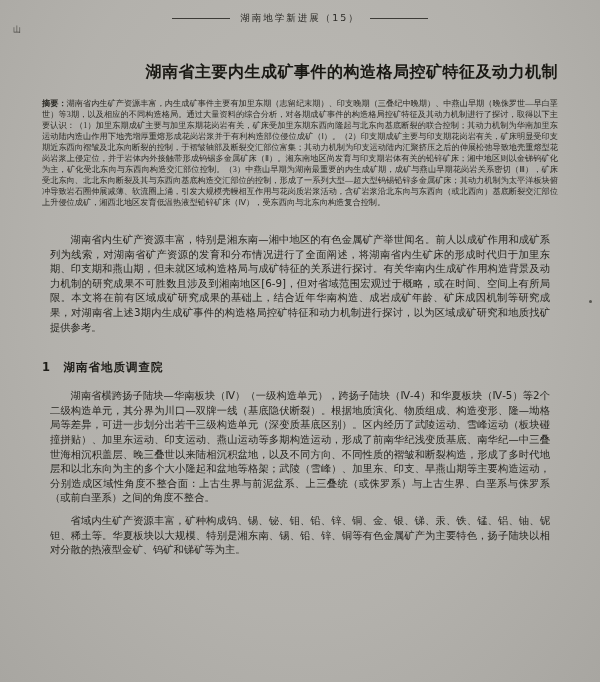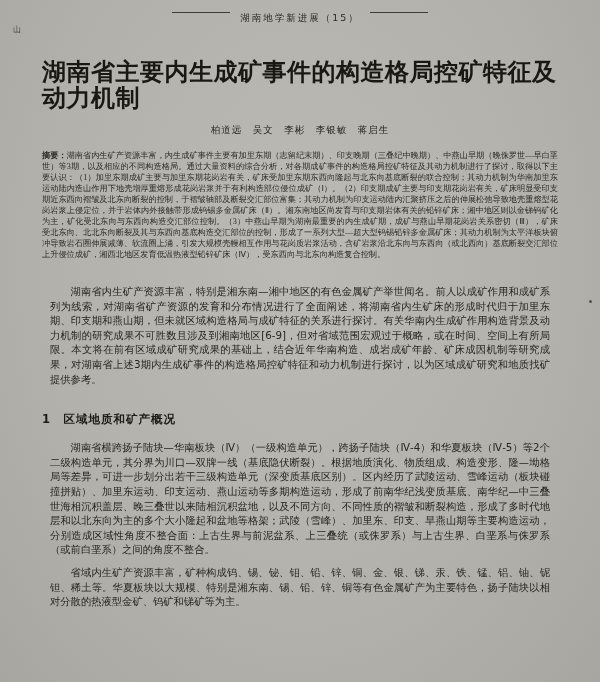--- a/index.html
+++ b/index.html
@@ -8,27 +8,27 @@
     width:600px;height:682px;
     margin:0 auto;
     box-sizing:border-box;
     padding:10px 42px 0 42px;
     background:radial-gradient(ellipse at 50% 38%, #bcbab5 0%, #b3b1ac 60%, #a8a6a1 100%);
     color:#24231f;
     font-family:"DejaVu Sans", sans-serif;
     overflow:hidden;
   }
   .journal-header{
-    display:flex;align-items:flex-start;justify-content:center;gap:10px;
+    display:flex;align-items:center;justify-content:center;gap:10px;
     font-size:9.5px;letter-spacing:2px;color:#2a2925;
     margin-top:2px;
   }
   .journal-header .rule{width:58px;height:1px;background:#3c3b37;}
   h1.title{
-    font-size:24px;font-weight:bold;text-align:left;
+    font-size:16px;font-weight:bold;text-align:right;
     letter-spacing:0.5px;color:#191813;
     margin:34px 0 0 0;line-height:26px;
   }
   .authors{
     text-align:center;font-size:9.5px;letter-spacing:1px;
     margin-top:13px;color:#262520;
   }
   .affiliation{
     text-align:center;font-size:8.5px;letter-spacing:0.5px;
     margin-top:4px;color:#2b2a25;
@@ -64,27 +64,26 @@
   <span class="speck s2"></span>
 
   <div class="journal-header">
     <span class="rule"></span>
     <span>湖南地学新进展（15）</span>
     <span class="rule"></span>
   </div>
 
   <h1 class="title">湖南省主要内生成矿事件的构造格局控矿特征及动力机制</h1>
 
-  <div class="authors">柏道远　吴文　李彬　李银敏　蒋启生</div>
 
 
   <p class="abstract"><span class="blabel">摘要：</span><span>湖南省内生矿产资源丰富，内生成矿事件主要有加里东期（志留纪末期）、印支晚期（三叠纪中晚期）、中燕山早期（晚侏罗世—早白垩世）等3期，以及相应的不同构造格局。通过大量资料的综合分析，对各期成矿事件的构造格局控矿特征及其动力机制进行了探讨，取得以下主要认识：（1）加里东期成矿主要与加里东期花岗岩有关，矿床受加里东期东西向隆起与北东向基底断裂的联合控制；其动力机制为华南加里东运动陆内造山作用下地壳增厚重熔形成花岗岩浆并于有利构造部位侵位成矿（Ⅰ）。（2）印支期成矿主要与印支期花岗岩有关，矿床明显受印支期近东西向褶皱及北东向断裂的控制，于褶皱轴部及断裂交汇部位富集；其动力机制为印支运动陆内汇聚挤压之后的伸展松弛导致地壳重熔型花岗岩浆上侵定位，并于岩体内外接触带形成钨锡多金属矿床（Ⅱ）。湘东南地区尚发育与印支期岩体有关的铅锌矿床；湘中地区则以金锑钨矿化为主，矿化受北东向与东西向构造交汇部位控制。（3）中燕山早期为湖南最重要的内生成矿期，成矿与燕山早期花岗岩关系密切（Ⅲ），矿床受北东向、北北东向断裂及其与东西向基底构造交汇部位的控制，形成了一系列大型—超大型钨锡铅锌多金属矿床；其动力机制为太平洋板块俯冲导致岩石圈伸展减薄、软流圈上涌，引发大规模壳幔相互作用与花岗质岩浆活动，含矿岩浆沿北东向与东西向（或北西向）基底断裂交汇部位上升侵位成矿，湘西北地区发育低温热液型铅锌矿床（Ⅳ），受东西向与北东向构造复合控制。</span></p>
 
 
   <p class="body-para first">湖南省内生矿产资源丰富，特别是湘东南—湘中地区的有色金属矿产举世闻名。前人以成矿作用和成矿系列为线索，对湖南省矿产资源的发育和分布情况进行了全面阐述，将湖南省内生矿床的形成时代归于加里东期、印支期和燕山期，但未就区域构造格局与成矿特征的关系进行探讨。有关华南内生成矿作用构造背景及动力机制的研究成果不可胜数且涉及到湘南地区[6-9]，但对省域范围宏观过于概略，或在时间、空间上有所局限。本文将在前有区域成矿研究成果的基础上，结合近年华南构造、成岩成矿年龄、矿床成因机制等研究成果，对湖南省上述3期内生成矿事件的构造格局控矿特征和动力机制进行探讨，以为区域成矿研究和地质找矿提供参考。</p>
 
-  <h2 class="section-heading"><span>1</span>　<span>区域地质和矿产概况</span></h2>
+  <h2 class="section-heading"><span>1</span>　<span>湖南省地质调查院</span></h2>
 
   <p class="body-para">湖南省横跨扬子陆块—华南板块（Ⅳ）（一级构造单元），跨扬子陆块（Ⅳ-4）和华夏板块（Ⅳ-5）等2个二级构造单元，其分界为川口—双牌一线（基底隐伏断裂）。根据地质演化、物质组成、构造变形、隆—坳格局等差异，可进一步划分出若干三级构造单元（深变质基底区别）。区内经历了武陵运动、雪峰运动（板块碰撞拼贴）、加里东运动、印支运动、燕山运动等多期构造运动，形成了前南华纪浅变质基底、南华纪—中三叠世海相沉积盖层、晚三叠世以来陆相沉积盆地，以及不同方向、不同性质的褶皱和断裂构造，形成了多时代地层和以北东向为主的多个大小隆起和盆地等格架；武陵（雪峰）、加里东、印支、早燕山期等主要构造运动，分别造成区域性角度不整合面：上古生界与前泥盆系、上三叠统（或侏罗系）与上古生界、白垩系与侏罗系（或前白垩系）之间的角度不整合。</p>
 
   <p class="body-para">省域内生矿产资源丰富，矿种构成钨、锡、铋、钼、铅、锌、铜、金、银、锑、汞、铁、锰、铝、铀、铌钽、稀土等。华夏板块以大规模、特别是湘东南、锡、铅、锌、铜等有色金属矿产为主要特色，扬子陆块以相对分散的热液型金矿、钨矿和锑矿等为主。</p>
 
 </div>
 
 </body></html>

